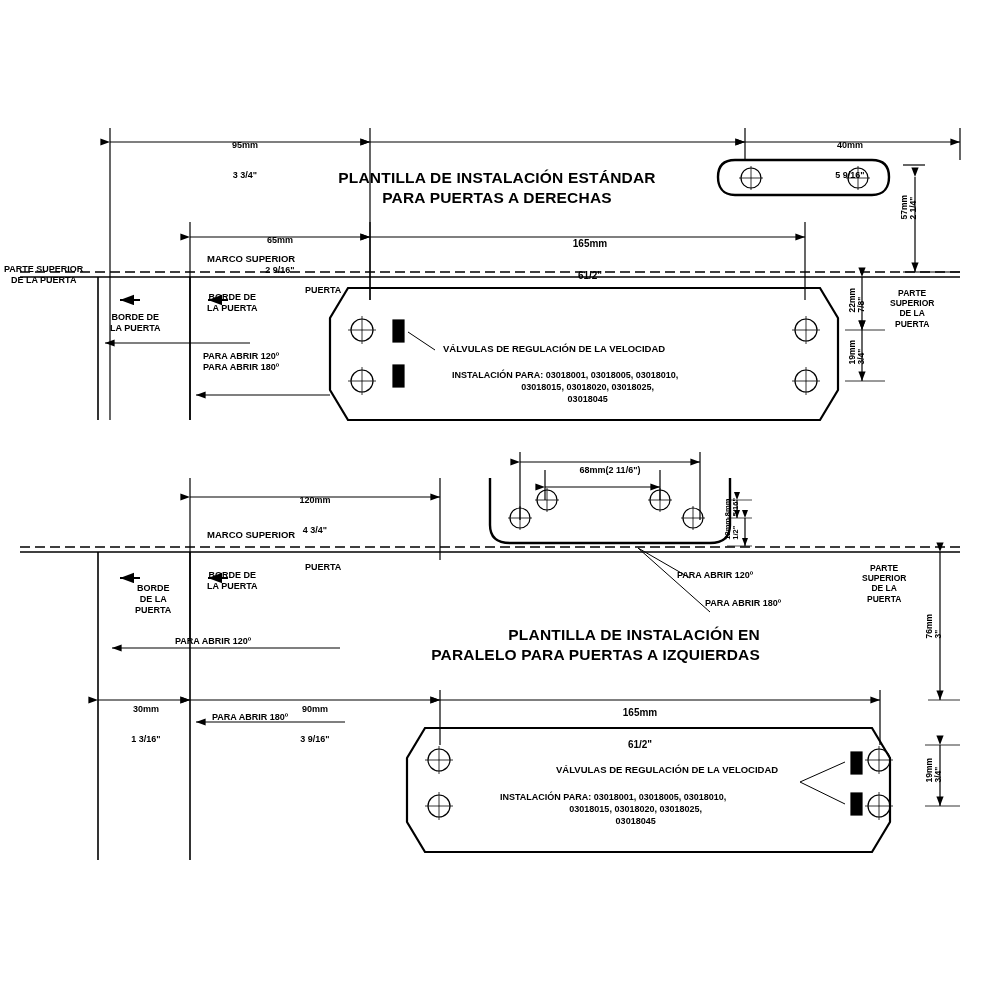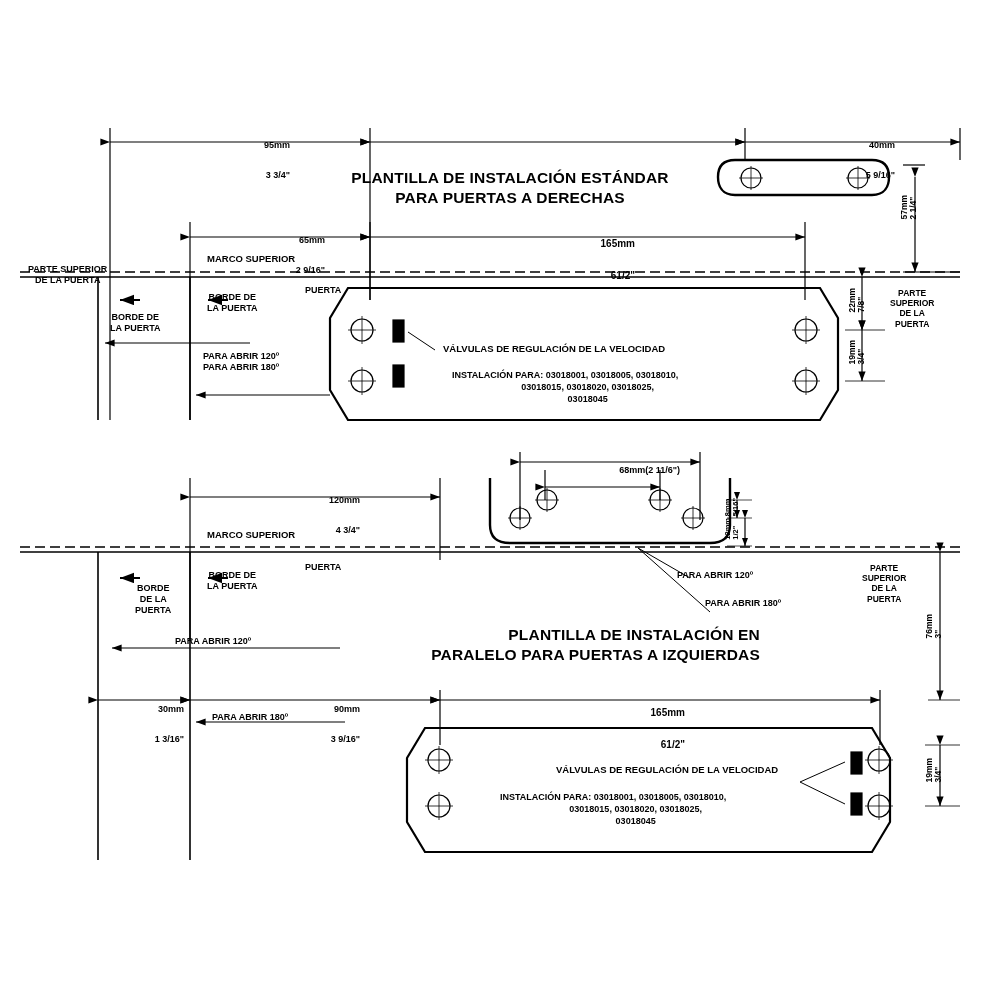--- a/index.html
+++ b/index.html
@@ -31,21 +31,21 @@
     position: absolute;
     font-family: "Liberation Sans", sans-serif;
     font-weight: bold;
     line-height: 1.08;
     white-space: pre;
     color: #000;
     text-align: center;
   }
   .dim {
     font-size: 9px;
-    text-align: right;
+    text-align: center;
     font-weight: bold;
   }
   .dim .mm { display: block; }
   .dim .inch { display: block; }
   .title {
     font-size: 15.5px;
     font-weight: bold;
     text-align: center;
     letter-spacing: 0.2px;
     line-height: 1.3;
@@ -246,24 +246,24 @@
   </div>
   <div class="lbl dim" style="left:235px; top:217px; width:90px;">
     <span class="mm">65mm</span>
     <span class="inch">2 9/16"</span>
   </div>
   <div class="lbl dim" style="left:545px; top:217px; width:90px; font-size:10px;">
     <span class="mm">165mm</span>
     <span class="inch">61/2"</span>
   </div>
 
-  <div class="lbl title" style="left:300px; top:168px; width:420px;">PLANTILLA DE INSTALACIÓN ESTÁNDAR
+  <div class="lbl title" style="left:287px; top:168px; width:420px;">PLANTILLA DE INSTALACIÓN ESTÁNDAR
 PARA PUERTAS A DERECHAS</div>
 
-  <div class="lbl small" style="left:28px; top:264px;">PARTE SUPERIOR
+  <div class="lbl small" style="left:4px; top:264px;">PARTE SUPERIOR
 DE LA PUERTA</div>
   <div class="lbl small" style="left:207px; top:253px; font-size:9.5px;">MARCO SUPERIOR</div>
   <div class="lbl small" style="left:305px; top:285px;">PUERTA</div>
   <div class="lbl small" style="left:110px; top:312px;">BORDE DE
 LA PUERTA</div>
   <div class="lbl small" style="left:207px; top:292px;">BORDE DE
 LA PUERTA</div>
   <div class="lbl small" style="left:203px; top:351px;">PARA ABRIR 120º</div>
   <div class="lbl small" style="left:203px; top:362px;">PARA ABRIR 180º</div>
   <div class="lbl small" style="left:890px; top:288px; font-size:8.5px;">PARTE

